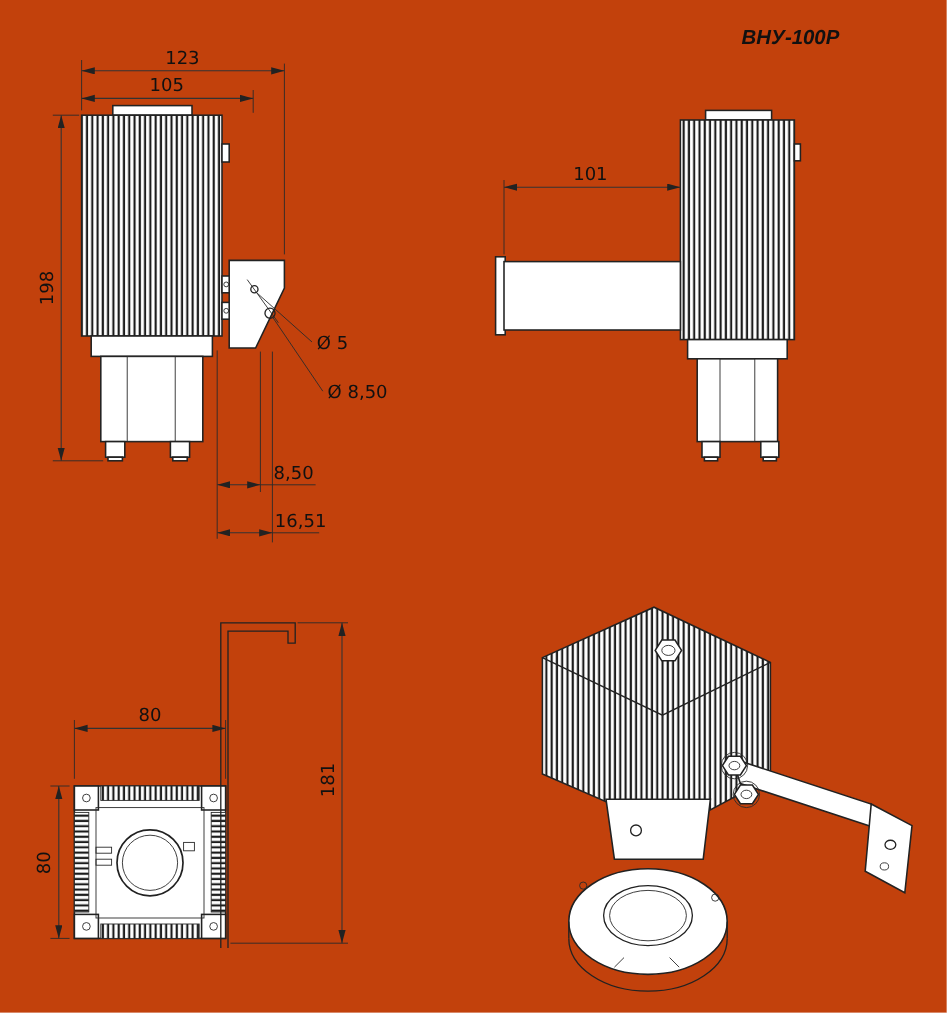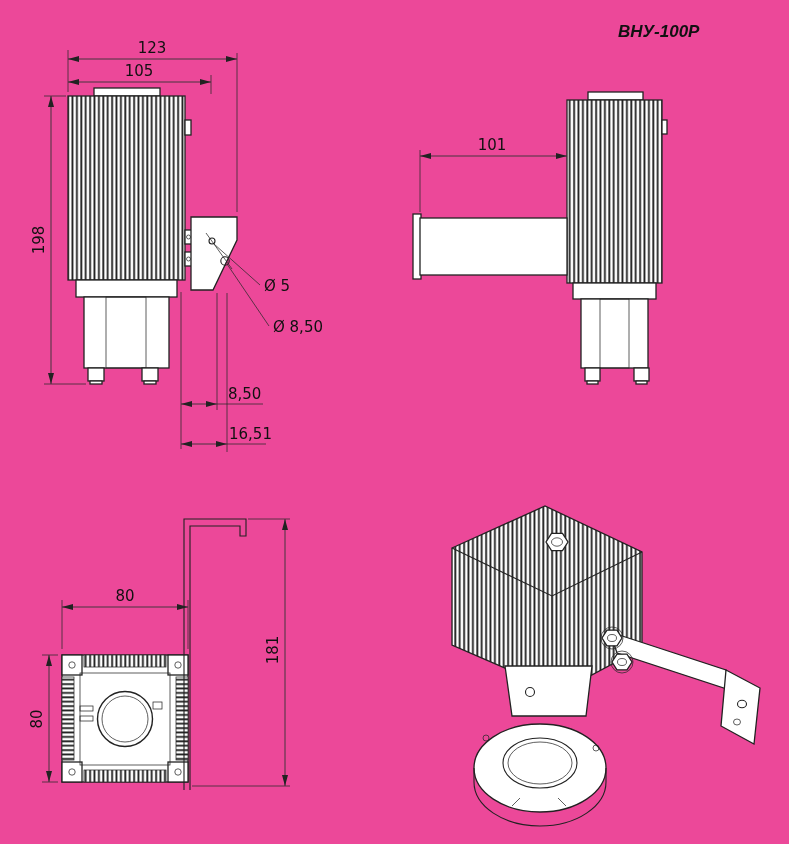--- a/index.html
+++ b/index.html
@@ -1,16 +1,16 @@
 <!DOCTYPE html>
 <html><head>
 <meta charset="utf-8">
 <style>
   html,body{margin:0;padding:0;background:#fff}
-  .stage{position:relative;width:789px;height:844px;background:#ec4899;overflow:hidden;
+  .stage{position:relative;width:789px;height:844px;background:#c2410c;overflow:hidden;
          font-family:"DejaVu Sans",sans-serif}
   .stage svg{position:absolute;left:0;top:0}
   .ol{fill:#fff;stroke:#222;stroke-width:1.3}
   .ln{fill:none;stroke:#222;stroke-width:1.1}
   .thin{fill:none;stroke:#2a2a2a;stroke-width:0.75}
   .dim{fill:none;stroke:#333;stroke-width:0.9}
   .dt{font-size:15px;fill:#111}
   .mid{text-anchor:middle}
   .title-t{font-size:17px;font-style:italic;font-weight:bold;fill:#111;font-family:"Liberation Sans",sans-serif}
 </style>

